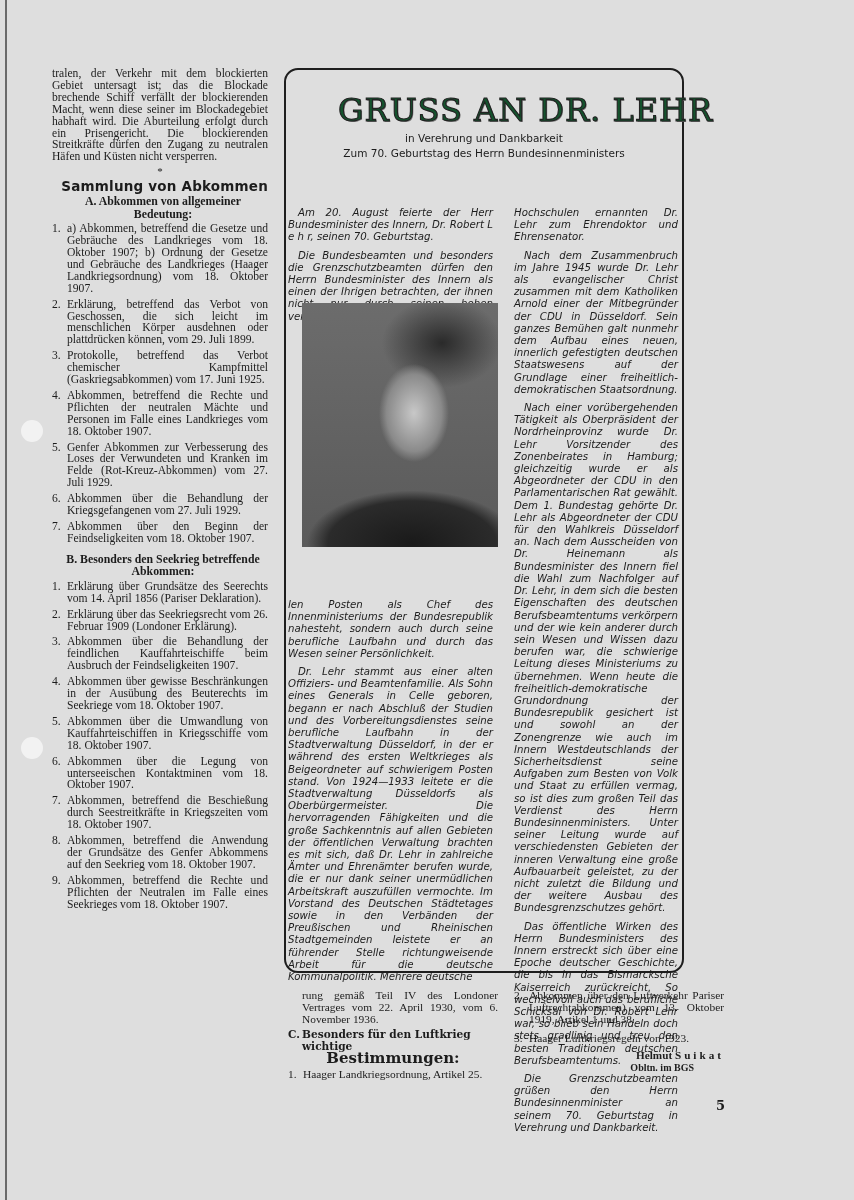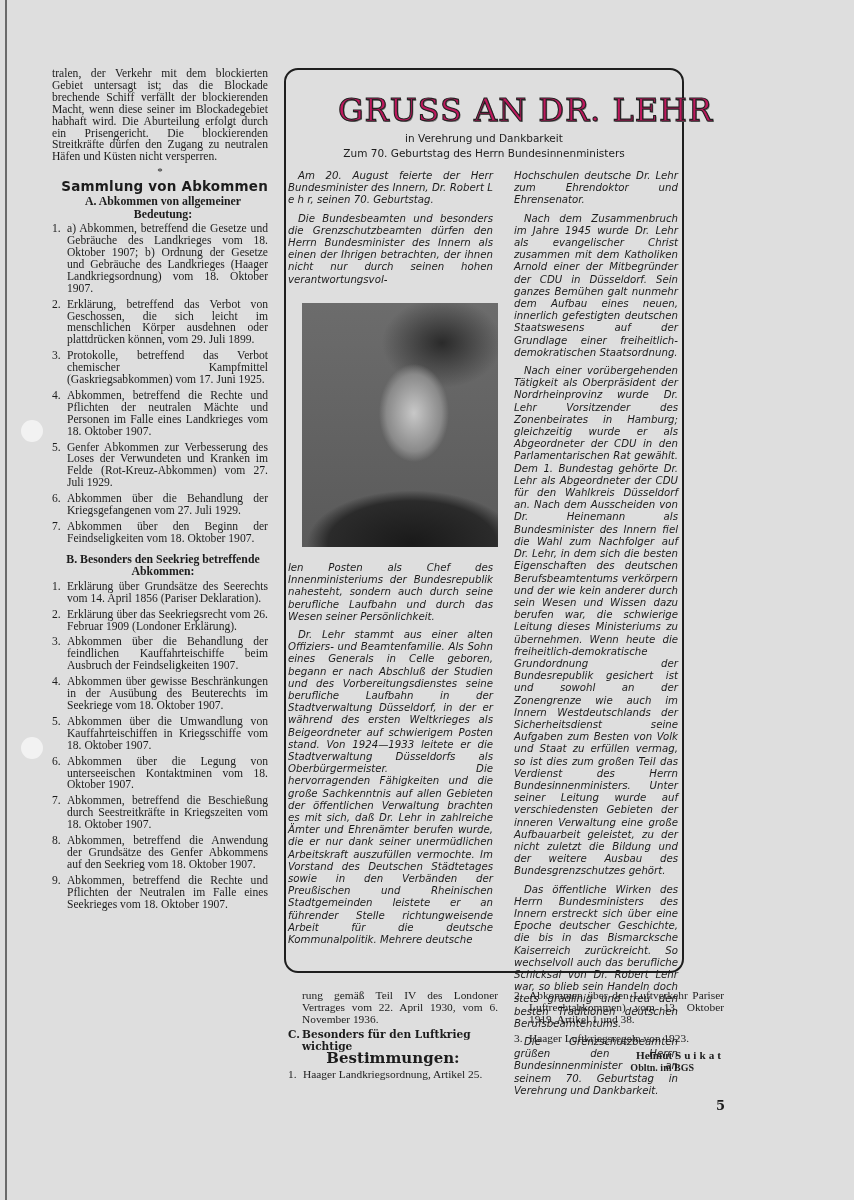--- a/index.html
+++ b/index.html
@@ -31,30 +31,30 @@
   ol.items li .num { position: absolute; left: 0; top: 0; }
 
   .box {
     position: absolute; left: 284px; top: 68px; width: 400px; height: 905px;
     border: 2px solid #1e1e1e; border-radius: 14px;
     box-sizing: border-box;
   }
   .headline {
     position: absolute; left: 284px; top: 92px; width: 483px; text-align: center;
     font-family: "DejaVu Serif", serif; font-size: 32px; line-height: 36px;
-    color: #be185d; -webkit-text-stroke: 1.1px #222; letter-spacing: 1px;
+    color: #14532d; -webkit-text-stroke: 1.1px #222; letter-spacing: 1px;
     text-shadow: 1px 1px 0 #777;
   }
   .subline {
     position: absolute; left: 284px; width: 400px; text-align: center;
     font-family: "DejaVu Sans", sans-serif; font-size: 10.5px; line-height: 12px;
   }
   .col-mid, .col-right, .mid-below {
     position: absolute; font-style: italic; font-family: "DejaVu Sans", sans-serif;
-    font-size: 10.2px; line-height: 12.2px;
+    font-size: 10.2px; line-height: 12.2px; margin-top: 37px;
   }
   .col-mid { left: 288px; top: 170px; width: 205px; }
   .mid-below { left: 288px; top: 562px; width: 205px; }
   .col-right { left: 514px; top: 170px; width: 164px; }
   .col-mid p, .col-right p, .mid-below p { margin: 0 0 6px; text-align: justify; text-indent: 10px; }
   .photo {
     position: absolute; left: 302px; top: 303px; width: 196px; height: 244px;
     background:
       radial-gradient(ellipse 50px 70px at 112px 110px, #c8c8c8 0%, #8a8a8a 55%, transparent 70%),
       radial-gradient(ellipse 80px 60px at 140px 40px, #2a2a2a 0%, transparent 75%),
@@ -124,21 +124,21 @@
 </div>
 
 <div class="photo" title="Portrait photograph of Dr. Robert Lehr"></div>
 
 <div class="mid-below">
   <p style="text-indent:0">len Posten als Chef des Innenministeriums der Bundesrepublik nahesteht, sondern auch durch seine berufliche Laufbahn und durch das Wesen seiner Persönlichkeit.</p>
   <p>Dr. Lehr stammt aus einer alten Offiziers- und Beamtenfamilie. Als Sohn eines Generals in Celle geboren, begann er nach Abschluß der Studien und des Vorbereitungsdienstes seine berufliche Laufbahn in der Stadtverwaltung Düsseldorf, in der er während des ersten Weltkrieges als Beigeordneter auf schwierigem Posten stand. Von 1924—1933 leitete er die Stadtverwaltung Düsseldorfs als Oberbürgermeister. Die hervorragenden Fähigkeiten und die große Sachkenntnis auf allen Gebieten der öffentlichen Verwaltung brachten es mit sich, daß Dr. Lehr in zahlreiche Ämter und Ehrenämter berufen wurde, die er nur dank seiner unermüdlichen Arbeitskraft auszufüllen vermochte. Im Vorstand des Deutschen Städtetages sowie in den Verbänden der Preußischen und Rheinischen Stadtgemeinden leistete er an führender Stelle richtungweisende Arbeit für die deutsche Kommunalpolitik. Mehrere deutsche</p>
 </div>
 
 <div class="col-right">
-  <p style="text-indent:0">Hochschulen deutsche Dr. Lehr zum Ehrendoktor und Ehrensenator.</p>
+  <p style="text-indent:0">Hochschulen ernannten Dr. Lehr zum Ehrendoktor und Ehrensenator.</p>
   <p>Nach dem Zusammenbruch im Jahre 1945 wurde Dr. Lehr als evangelischer Christ zusammen mit dem Katholiken Arnold einer der Mitbegründer der CDU in Düsseldorf. Sein ganzes Bemühen galt nunmehr dem Aufbau eines neuen, innerlich gefestigten deutschen Staatswesens auf der Grundlage einer freiheitlich-demokratischen Staatsordnung.</p>
   <p>Nach einer vorübergehenden Tätigkeit als Oberpräsident der Nordrheinprovinz wurde Dr. Lehr Vorsitzender des Zonenbeirates in Hamburg; gleichzeitig wurde er als Abgeordneter der CDU in den Parlamentarischen Rat gewählt. Dem 1. Bundestag gehörte Dr. Lehr als Abgeordneter der CDU für den Wahlkreis Düsseldorf an. Nach dem Ausscheiden von Dr. Heinemann als Bundesminister des Innern fiel die Wahl zum Nachfolger auf Dr. Lehr, in dem sich die besten Eigenschaften des deutschen Berufsbeamtentums verkörpern und der wie kein anderer durch sein Wesen und Wissen dazu berufen war, die schwierige Leitung dieses Ministeriums zu übernehmen. Wenn heute die freiheitlich-demokratische Grundordnung der Bundesrepublik gesichert ist und sowohl an der Zonengrenze wie auch im Innern Westdeutschlands der Sicherheitsdienst seine Aufgaben zum Besten von Volk und Staat zu erfüllen vermag, so ist dies zum großen Teil das Verdienst des Herrn Bundesinnenministers. Unter seiner Leitung wurde auf verschiedensten Gebieten der inneren Verwaltung eine große Aufbauarbeit geleistet, zu der nicht zuletzt die Bildung und der weitere Ausbau des Bundesgrenzschutzes gehört.</p>
   <p>Das öffentliche Wirken des Herrn Bundesministers des Innern erstreckt sich über eine Epoche deutscher Geschichte, die bis in das Bismarcksche Kaiserreich zurückreicht. So wechselvoll auch das berufliche Schicksal von Dr. Robert Lehr war, so blieb sein Handeln doch stets gradlinig und treu den besten Traditionen deutschen Berufsbeamtentums.</p>
   <p>Die Grenzschutzbeamten grüßen den Herrn Bundesinnenminister an seinem 70. Geburtstag in Verehrung und Dankbarkeit.</p>
 </div>
 
 <div class="bottom-mid">
   <p>rung gemäß Teil IV des Londoner Vertrages vom 22. April 1930, vom 6. November 1936.</p>
   <div class="sec-c">
     <span class="num">C.</span>

